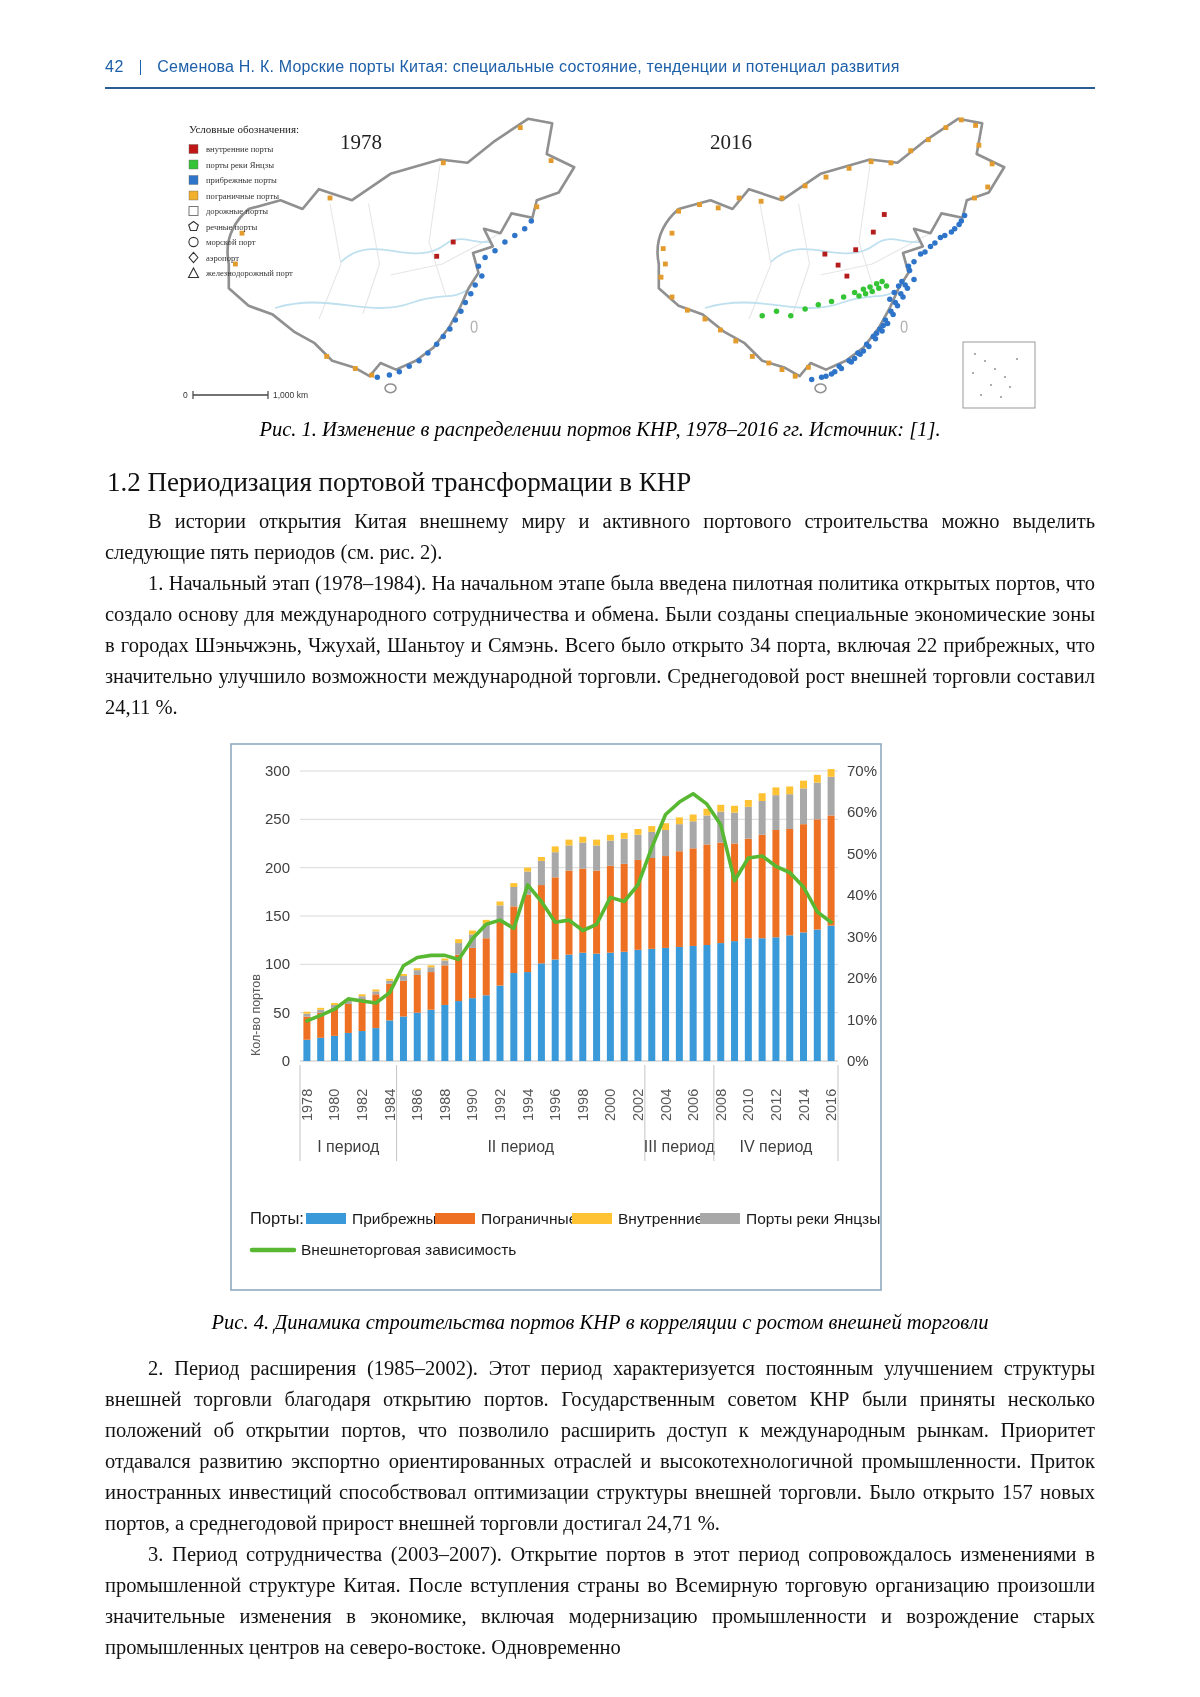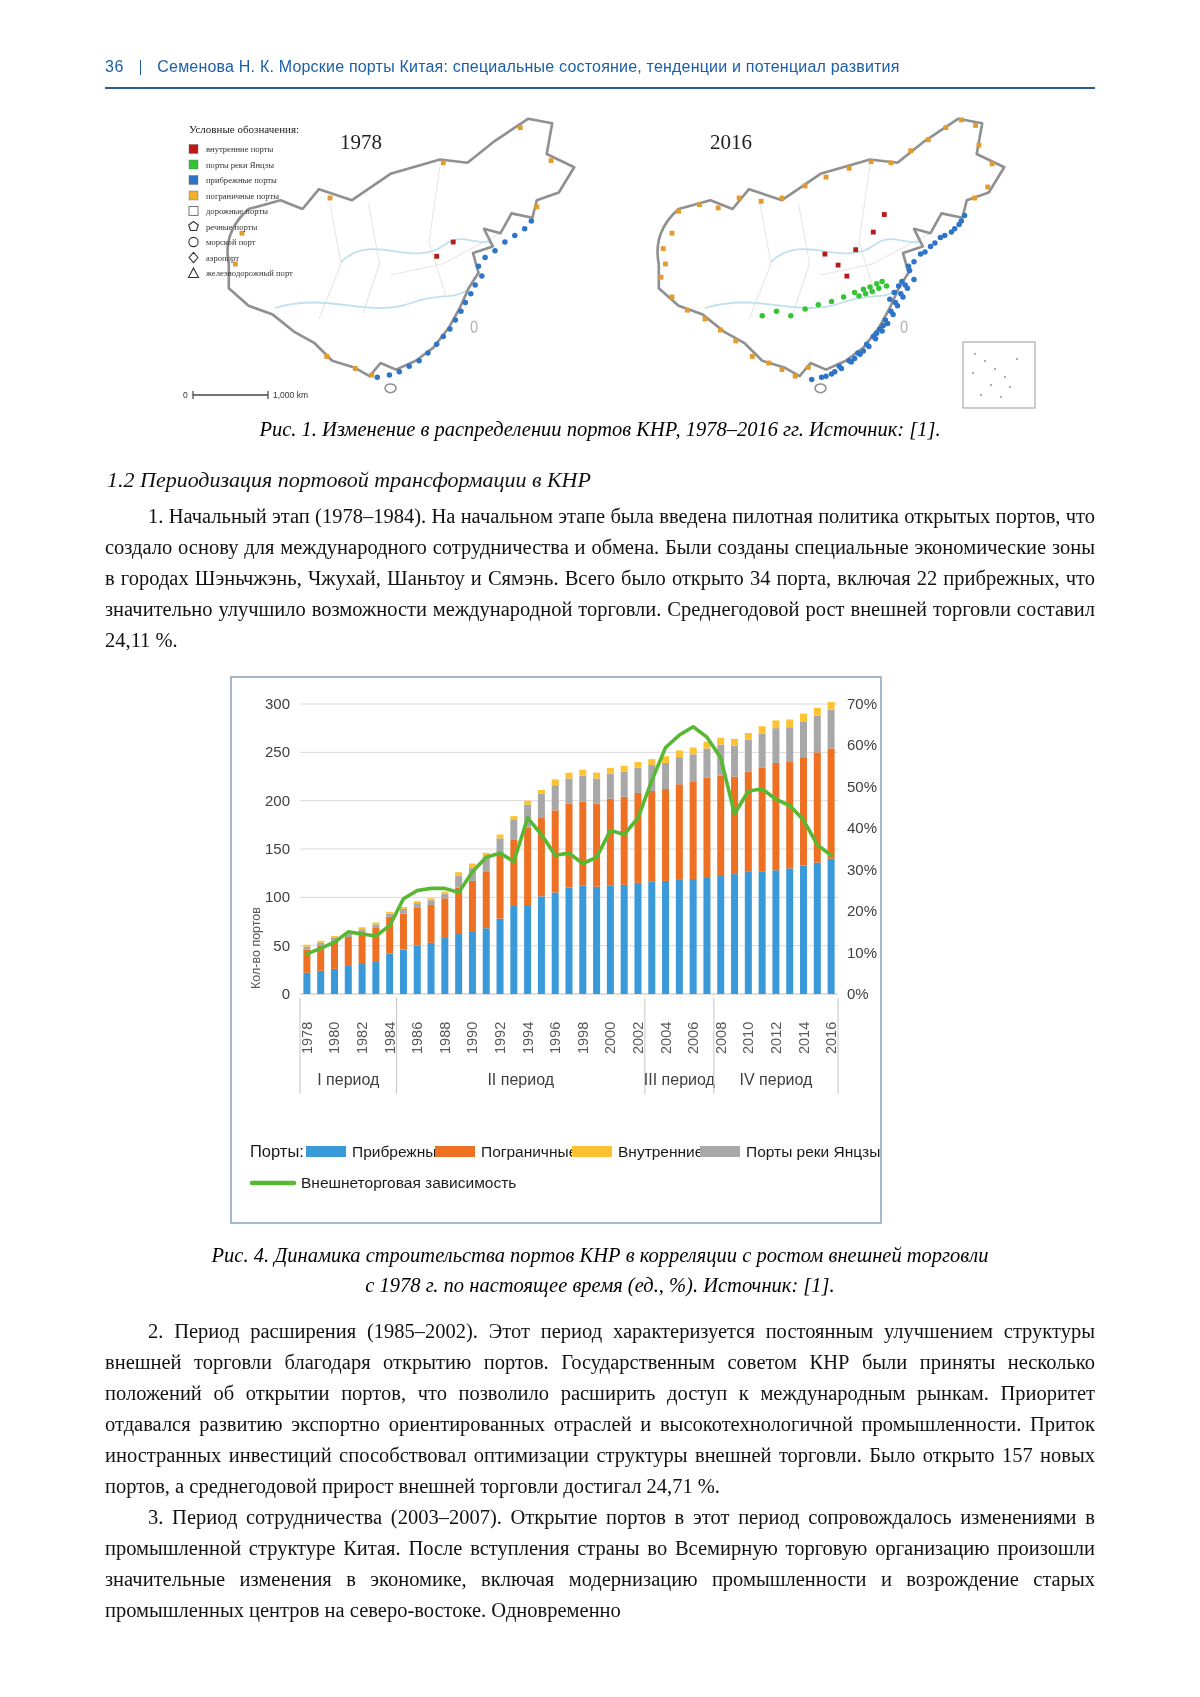--- a/index.html
+++ b/index.html
@@ -8,33 +8,33 @@
   
   .header{display:flex;align-items:center;margin-top:58px;padding-bottom:11px;border-bottom:2px solid #2a5d93;
           font-family:"Liberation Sans",sans-serif;font-size:16px;color:#1c5fa8;}
   .pagenum{letter-spacing:.5px;}
   .hdiv{width:1.5px;height:15px;background:#1c5fa8;margin:0 16px;}
   .htitle{letter-spacing:.2px;}
   
   .figure1{margin-top:20px;}
   .caption{font-style:italic;text-align:center;font-size:20.5px;color:#000;}
   .caption.c2{line-height:30px;margin-top:12px;}
-  .sec-heading{font-style:italic;font-size:22px;margin:26px 0 8px 2px;}
+  .sec-heading{font-size:27px;margin:26px 0 8px 2px;}
   p.body{margin:0;text-indent:43px;text-align:justify;font-size:20.5px;line-height:31px;}
   
   .figure2{margin:20px 0 0 125px;width:652px;}
   svg text{user-select:none;}
 </style>
 </head>
 <body>
 
 <div class="page">
 
   <div class="header">
-    <span class="pagenum">36</span>
+    <span class="pagenum">42</span>
     <span class="hdiv"></span>
     <span class="htitle">Семенова Н. К. Морские порты Китая: специальные состояние, тенденции и потенциал развития</span>
   </div>
 
   <div class="figure1">
     <svg id="map-svg" width="990" height="305" viewBox="0 0 990 305">
         <g transform="translate(60,-10) scale(1.1)">
           <path d="M150,95 L160,150 140,200" fill="none" stroke="#e6e6e6" stroke-width="1"></path>
           <path d="M250,60 L240,130 255,178" fill="none" stroke="#e6e6e6" stroke-width="1"></path>
           <path d="M305,122 L252,150 205,160" fill="none" stroke="#e6e6e6" stroke-width="1"></path>
@@ -239,20 +239,21 @@
           <circle cx="905" cy="278" r="1.1" fill="#9a9a9a"></circle>
           <circle cx="912" cy="250" r="1.1" fill="#9a9a9a"></circle>
           <circle cx="868" cy="264" r="1.1" fill="#9a9a9a"></circle>
         </g>
       </svg>
   </div>
   <div class="caption">Рис. 1. Изменение в распределении портов КНР, 1978–2016 гг. Источник: [1].</div>
 
   <div class="sec-heading">1.2 Периодизация портовой трансформации в КНР</div>
 
+  <p class="body">В истории открытия Китая внешнему миру и активного портового строительства можно выделить следующие пять периодов (см. рис. 2).</p>
   <p class="body">1. Начальный этап (1978–1984). На начальном этапе была введена пилотная политика открытых портов, что создало основу для международного сотрудничества и обмена. Были созданы специальные экономические зоны в городах Шэньчжэнь, Чжухай, Шаньтоу и Сямэнь. Всего было открыто 34 порта, включая 22 прибрежных, что значительно улучшило возможности международной торговли. Среднегодовой рост внешней торговли составил 24,11 %.</p>
 
   <div class="figure2">
     <svg id="chart-svg" width="652" height="548" viewBox="0 0 652 548">
         <rect x="1" y="1" width="650" height="546" fill="#ffffff" stroke="#8fa9be" stroke-width="1.6"></rect>
         <g>
           <text x="60" y="323" text-anchor="end" font-family="Liberation Sans, sans-serif" font-size="15" fill="#404040">0</text>
           <line x1="70" y1="269.6666666666667" x2="608" y2="269.6666666666667" stroke="#d9d9d9" stroke-width="1"></line>
           <text x="60" y="274.6666666666667" text-anchor="end" font-family="Liberation Sans, sans-serif" font-size="15" fill="#404040">50</text>
           <line x1="70" y1="221.33333333333334" x2="608" y2="221.33333333333334" stroke="#d9d9d9" stroke-width="1"></line>
@@ -478,19 +479,18 @@
           <text x="388" y="481" font-family="Liberation Sans, sans-serif" font-size="15.5" fill="#1a1a1a">Внутренние</text>
           <rect x="470" y="470" width="40" height="11" fill="#a8a8a8"></rect>
           <text x="516" y="481" font-family="Liberation Sans, sans-serif" font-size="15.5" fill="#1a1a1a">Порты реки Янцзы</text>
           <line x1="22" y1="507" x2="64" y2="507" stroke="#58b832" stroke-width="4.5" stroke-linecap="round"></line>
           <text x="71" y="512" font-family="Liberation Sans, sans-serif" font-size="15.5" fill="#1a1a1a">Внешнеторговая зависимость</text>
         </g>
       </svg>
   </div>
   <div class="caption c2">
     <div>Рис. 4. Динамика строительства портов КНР в корреляции с ростом внешней торговли</div>
-    <div>с 1978 г. по настоящее время (ед., %). Источник: [1].</div>
   </div>
 
   <p class="body" style="margin-top:16px;">2. Период расширения (1985–2002). Этот период характеризуется постоянным улучшением структуры внешней торговли благодаря открытию портов. Государственным советом КНР были приняты несколько положений об открытии портов, что позволило расширить доступ к международным рынкам. Приоритет отдавался развитию экспортно ориентированных отраслей и высокотехнологичной промышленности. Приток иностранных инвестиций способствовал оптимизации структуры внешней торговли. Было открыто 157 новых портов, а среднегодовой прирост внешней торговли достигал 24,71 %.</p>
   <p class="body">3. Период сотрудничества (2003–2007). Открытие портов в этот период сопровождалось изменениями в промышленной структуре Китая. После вступления страны во Всемирную торговую организацию произошли значительные изменения в экономике, включая модернизацию промышленности и возрождение старых промышленных центров на северо-востоке. Одновременно</p>
 
 </div>
 
 </body></html>

